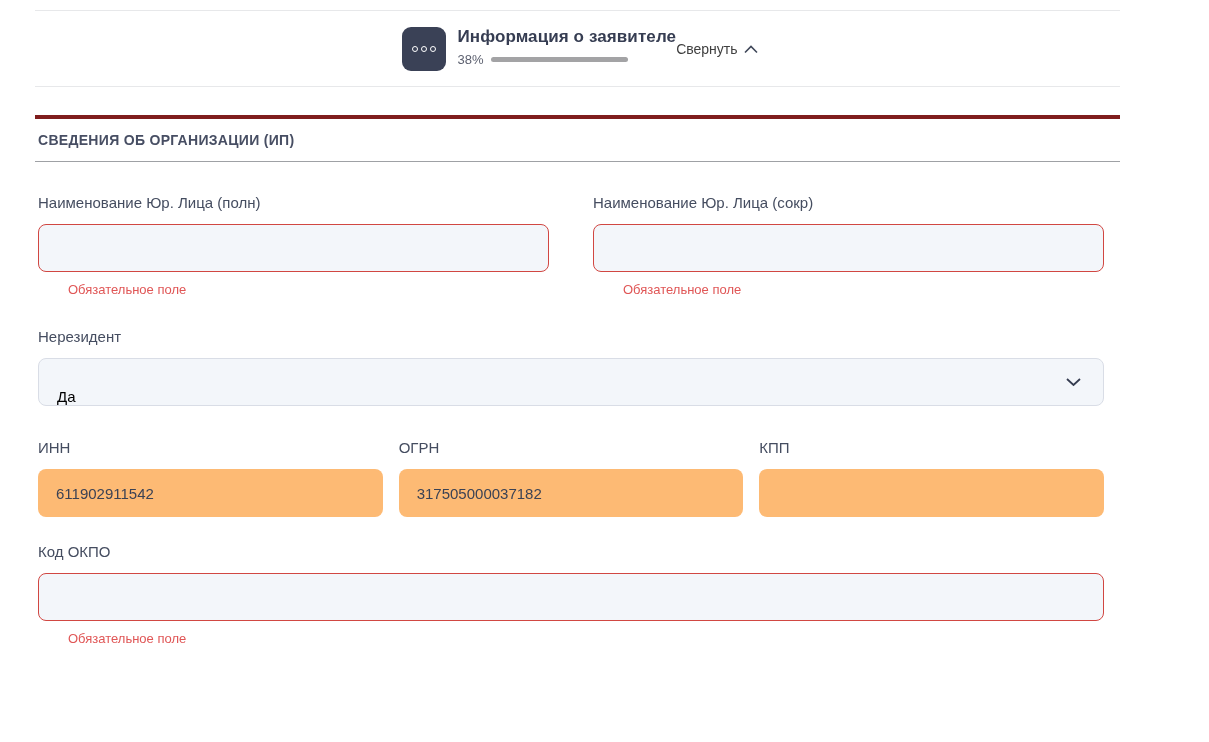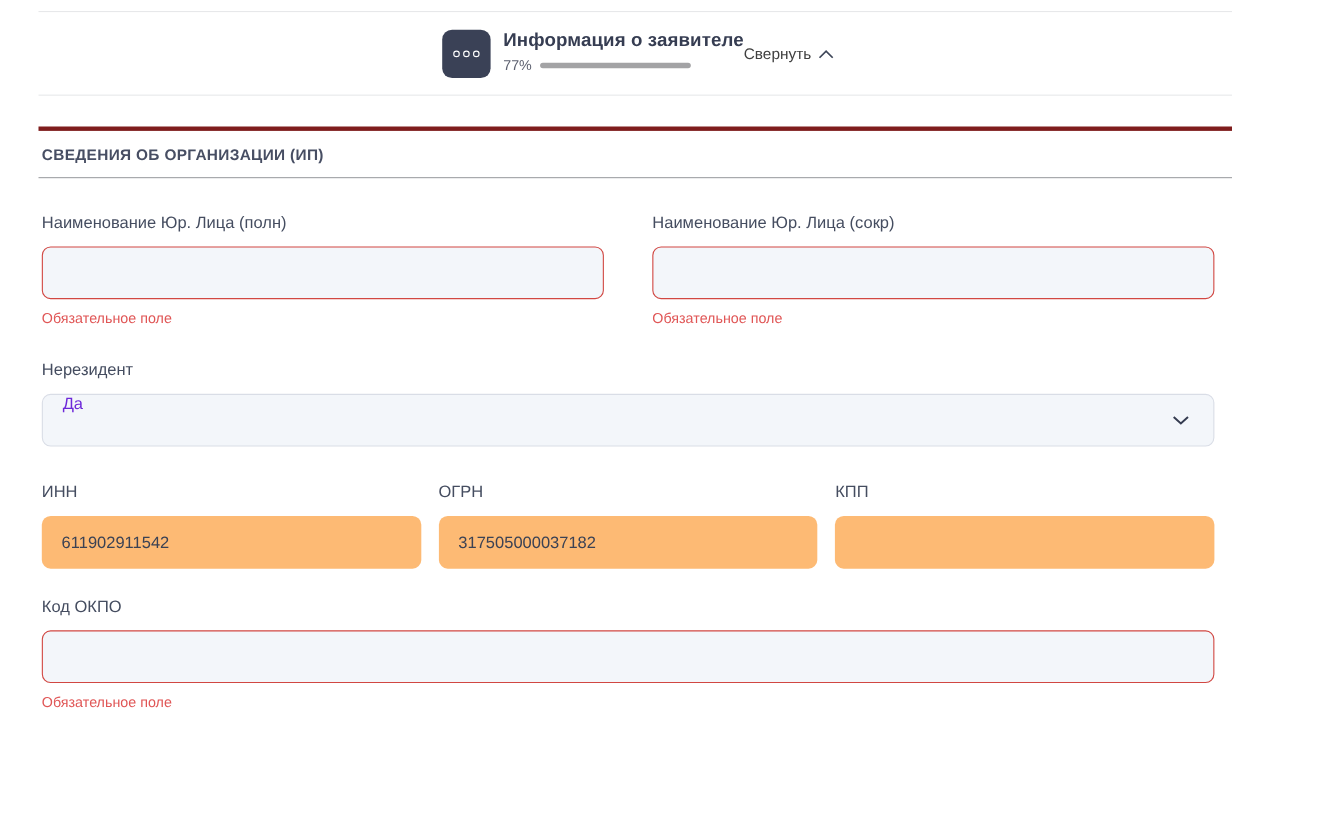--- a/index.html
+++ b/index.html
@@ -38,47 +38,47 @@
   .mt-32 { margin-top:32px;gap:44px; }
   .mt-31 { margin-top:31px; }
   .mt-33 { margin-top:33px; }
   .mt-26 { margin-top:26px; }
   .field-label { display:block; font-size:15px; color:#454d60; margin-bottom:13px; }
   .text-input { display:block; width:100%; height:48px; border-radius:8px;
     background:#f3f6fa; border:1px solid #d9dde6; font-size:15px; color:#3b4254;
     padding:0 18px; outline:none; font-family:"Liberation Sans", sans-serif; }
   .text-input.error { border:1px solid #d14742; }
   .text-input:disabled, .text-input.disabled { background:#fdba74; border:none; color:#3b4254; }
-  .error-msg { font-size:13px; color:#e05656; margin-top:10px; }
+  .error-msg { font-size:13px; color:#e05656; margin-top:10px;margin-left:30px; }
 
   
   .select-box { position:relative; width:100%; height:48px; border-radius:8px;
-    background:#f3f6fa; border:1px solid #d9dde6; display:flex; align-items:flex-start;
-    padding:0 18px; font-size:15px; color:#6d28d9; cursor:pointer; }
+    background:#f3f6fa; border:1px solid #d9dde6; display:flex; align-items:flex-end;
+    padding:0 18px; font-size:15px; color:#000000; cursor:pointer; }
   .select-chevron { position:absolute; right:22px; top:50%; transform:translateY(-50%);
     display:flex; }
 </style>
 </head>
 <body>
 
 <div class="page">
 
   <div class="hr-light"></div>
 
   <div class="card-header">
     <div class="header-left">
       <div class="header-icon">
         <span class="dot"></span>
         <span class="dot"></span>
         <span class="dot"></span>
       </div>
       <div class="header-texts">
         <div class="card-title">Информация о заявителе</div>
         <div class="progress-row">
-          <span class="progress-label">77%</span>
+          <span class="progress-label">38%</span>
           <span class="progress-track">
             <span class="progress-fill" style="width:31%"></span>
           </span>
         </div>
       </div>
     </div>
     <div class="collapse-link">
       <span>Свернуть</span>
       <span>
         <svg width="14" height="9" viewBox="0 0 14 9" fill="none">

